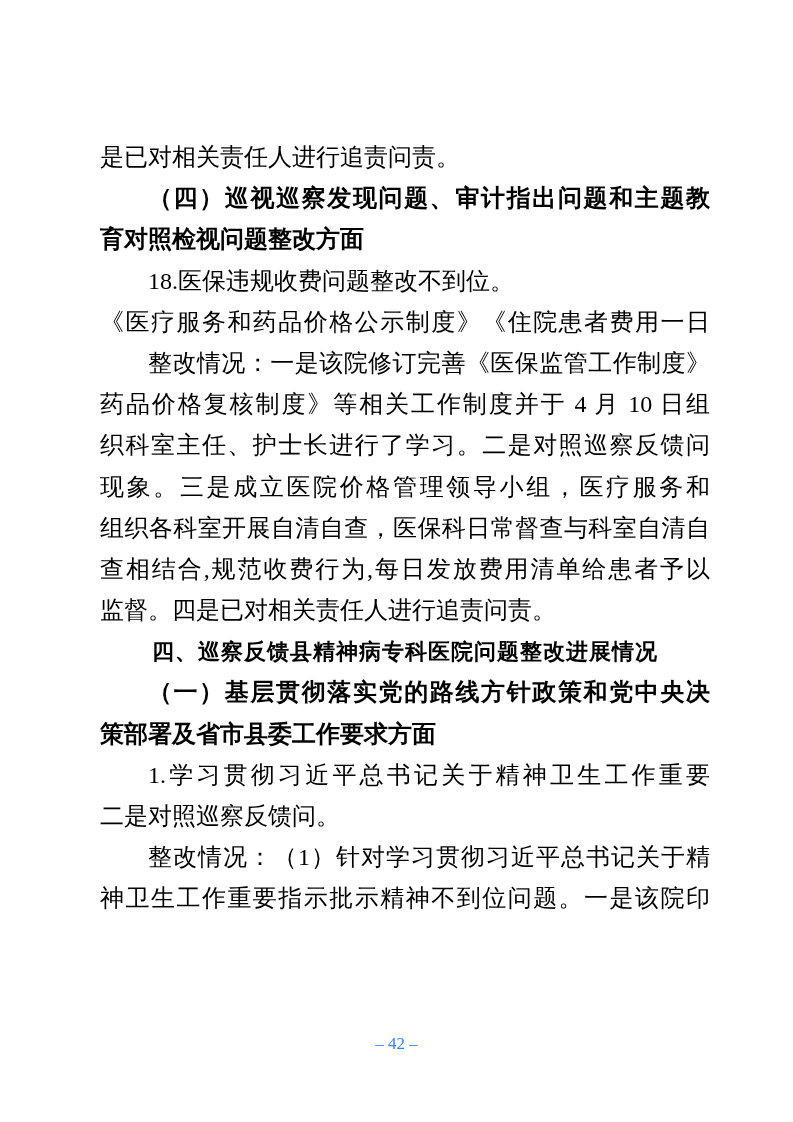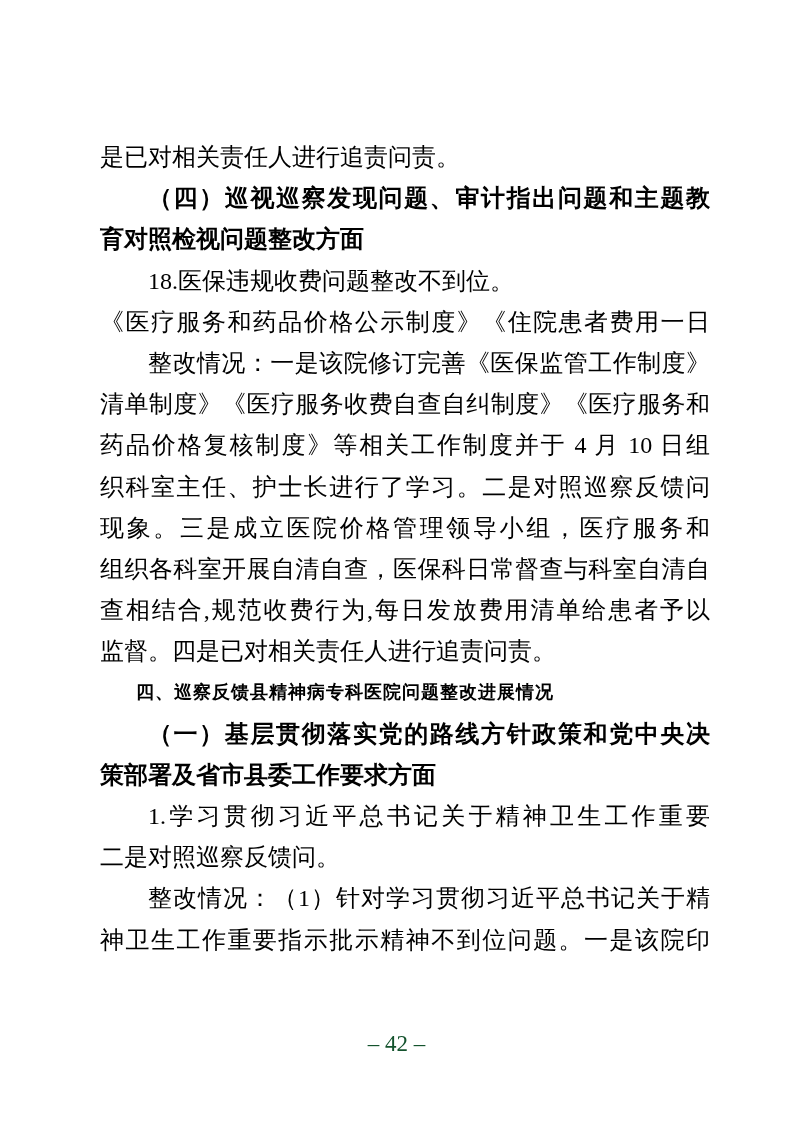--- a/index.html
+++ b/index.html
@@ -40,47 +40,47 @@
   }
   .line.indent {
     text-indent: 2em;
   }
   .line.kai-bold {
     font-weight: 700;
   }
   .line.hei-bold {
     font-family: "Liberation Sans", sans-serif;
     font-weight: 700;
-    font-size: 18px;
+    font-size: 22px;
     letter-spacing: 1px;
+    margin-left: 8px;
   }
   .footer {
     position: absolute;
     left: 0;
     top: 1030px;
     width: 793px;
     text-align: center;
     font-family: "Liberation Serif", serif;
-    font-size: 23px;
-    color: #14532d;
+    font-size: 17px;
+    color: #3b82f6;
     line-height: 28px;
   }
 </style>
 </head>
 <body>
 
 <div class="page">
   <div class="content" id="content">
       <div class="line ">是已对相关责任人进行追责问责。</div>
       <div class="line kai-bold indent justify">（四）巡视巡察发现问题、审计指出问题和主题教</div>
       <div class="line kai-bold ">育对照检视问题整改方面</div>
       <div class="line indent ">18.医保违规收费问题整改不到位。</div>
       <div class="line justify">《医疗服务和药品价格公示制度》《住院患者费用一日</div>
       <div class="line indent justify">整改情况：一是该院修订完善《医保监管工作制度》</div>
-      <div class="line justify">清单制度》《医疗服务收费自查自纠制度》《医疗服务和</div>
       <div class="line justify">药品价格复核制度》等相关工作制度并于 4 月 10 日组</div>
       <div class="line justify">织科室主任、护士长进行了学习。二是对照巡察反馈问</div>
       <div class="line justify">现象。三是成立医院价格管理领导小组，医疗服务和</div>
       <div class="line justify">组织各科室开展自清自查，医保科日常督查与科室自清自</div>
       <div class="line justify">查相结合,规范收费行为,每日发放费用清单给患者予以</div>
       <div class="line ">监督。四是已对相关责任人进行追责问责。</div>
       <div class="line hei-bold indent ">四、巡察反馈县精神病专科医院问题整改进展情况</div>
       <div class="line kai-bold indent justify">（一）基层贯彻落实党的路线方针政策和党中央决</div>
       <div class="line kai-bold ">策部署及省市县委工作要求方面</div>
       <div class="line indent justify">1.学习贯彻习近平总书记关于精神卫生工作重要</div>

